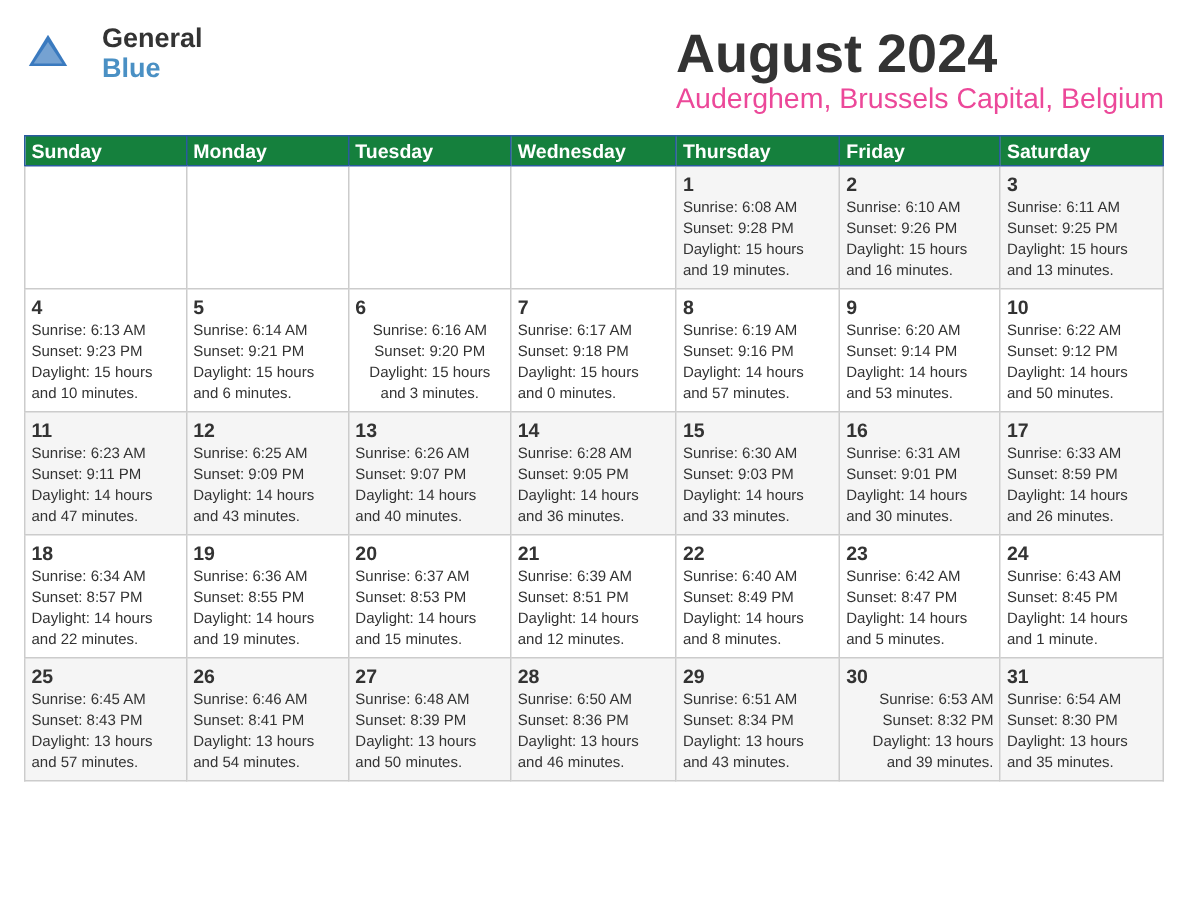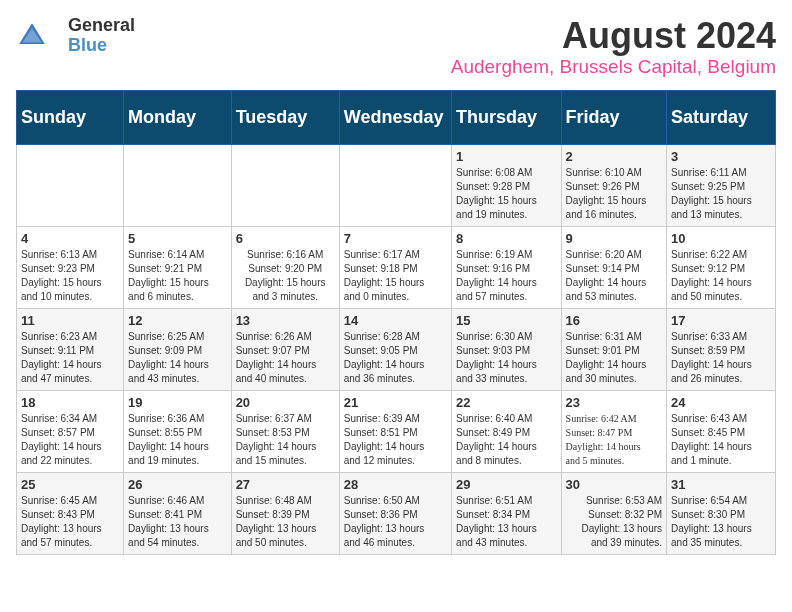--- a/index.html
+++ b/index.html
@@ -26,43 +26,42 @@
       font-weight: bold;
       line-height: 1.1;
     }
     .logo-general { color: #333; }
     .logo-blue { color: #4a90c4; }
     .logo-icon {
       width: 32px;
       height: 32px;
     }
     .title-block {
-      text-align: right;
     }
     .month-year {
       font-size: 36px;
       font-weight: bold;
       color: #333;
       line-height: 1.1;
     }
     .location {
       font-size: 19px;
       color: #ec4899;
     }
     table {
       width: 100%;
       border-collapse: collapse;
       font-size: 10.5px;
     }
     thead tr th {
-      background-color: #0c4a6e;
+      background-color: #15803d;
       color: #fff;
-      padding: 16px 4px;
+      padding: 2px 4px;
       text-align: left;
-      font-size: 18px;
+      font-size: 13px;
       font-weight: bold;
       border: 1px solid #2a5a9f;
     }
     tbody tr td {
       border: 1px solid #ccc;
       padding: 4px 4px;
       vertical-align: top;
       background: #fff;
       min-height: 80px;
       width: 113px;
@@ -279,21 +278,21 @@
         </td>
         <td>
           <span class="day-number">22</span>
           <div class="day-info" style="white-space: pre-line;">Sunrise: 6:40 AM
 Sunset: 8:49 PM
 Daylight: 14 hours
 and 8 minutes.</div>
         </td>
         <td>
           <span class="day-number">23</span>
-          <div class="day-info" style="white-space: pre-line; font-family: Liberation Serif, serif;">Sunrise: 6:42 AM
+          <div class="day-info" style="white-space: pre-line;">Sunrise: 6:42 AM
 Sunset: 8:47 PM
 Daylight: 14 hours
 and 5 minutes.</div>
         </td>
         <td>
           <span class="day-number">24</span>
           <div class="day-info" style="white-space: pre-line;">Sunrise: 6:43 AM
 Sunset: 8:45 PM
 Daylight: 14 hours
 and 1 minute.</div>

